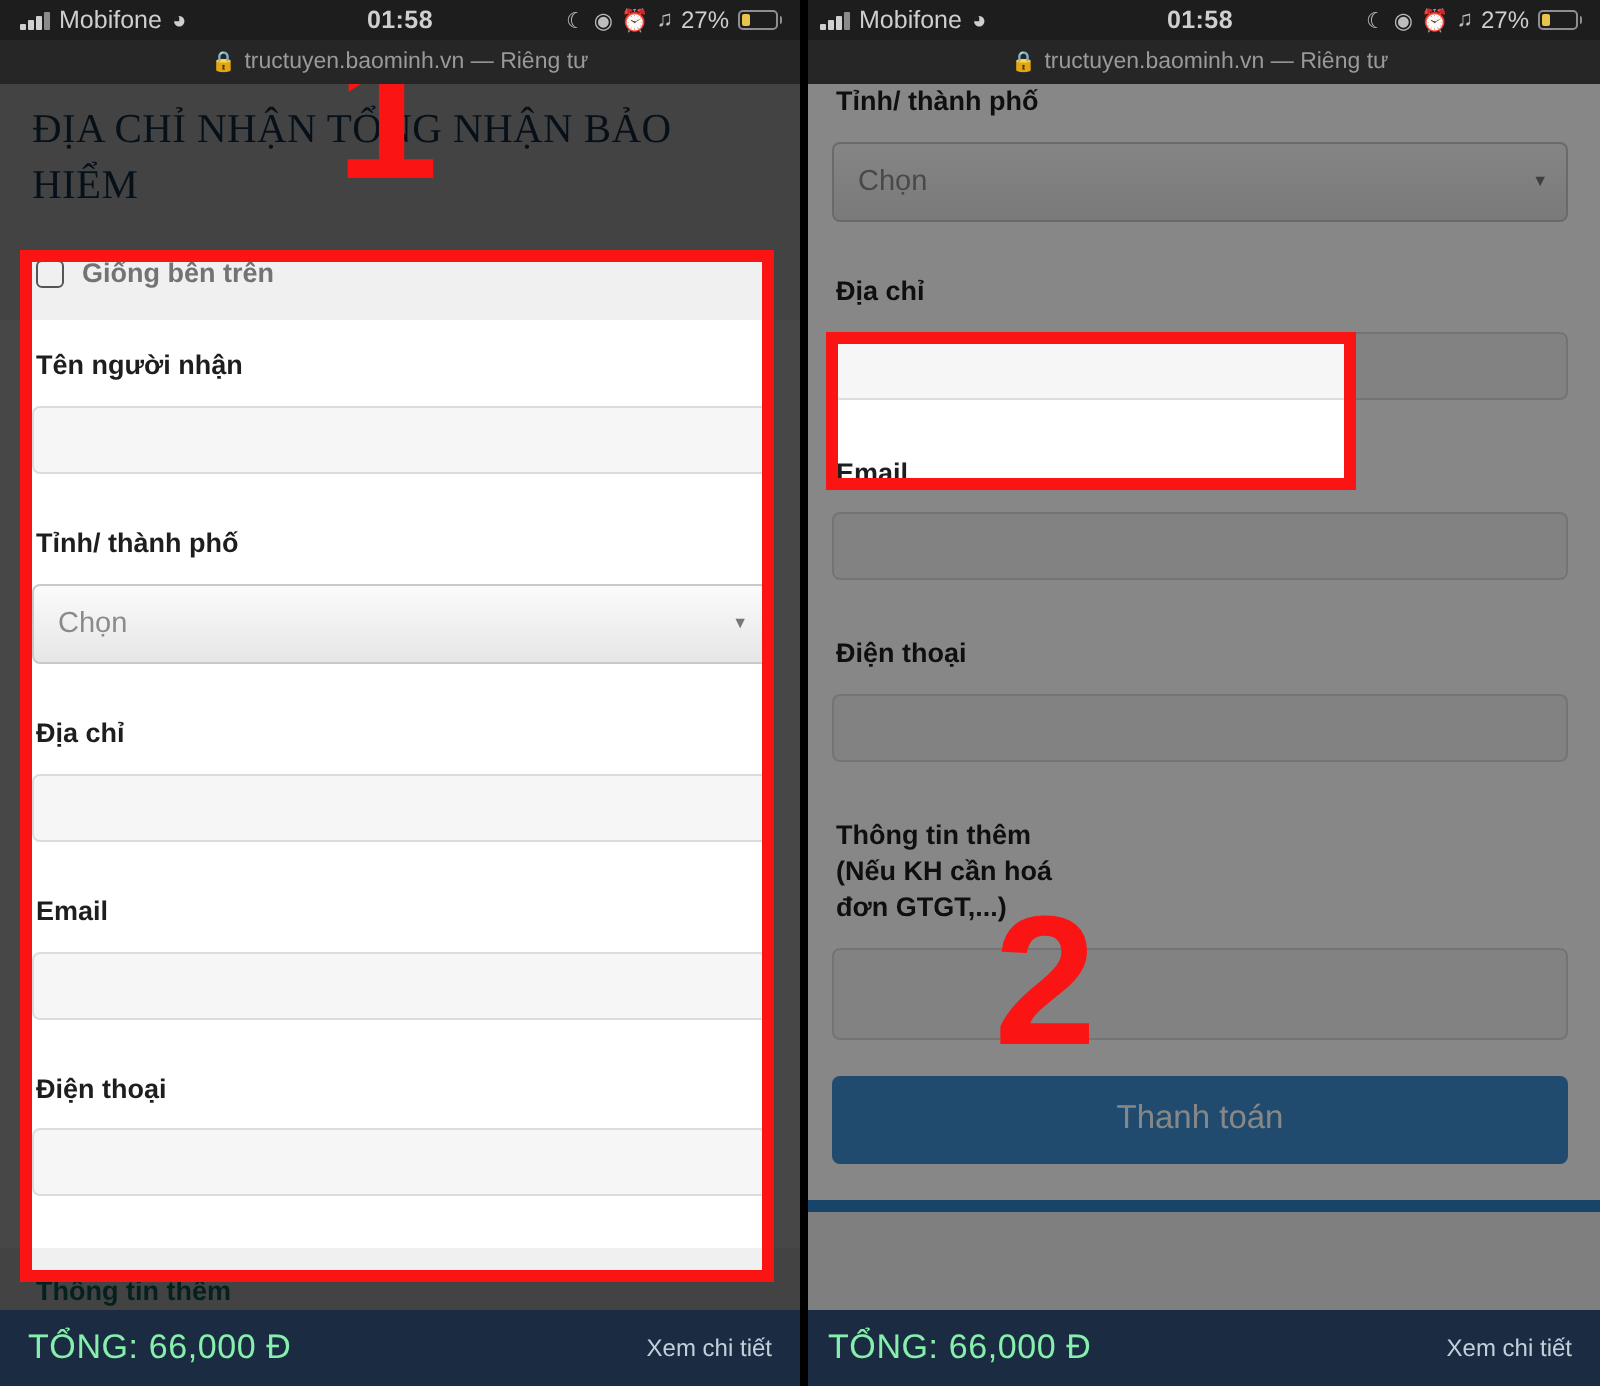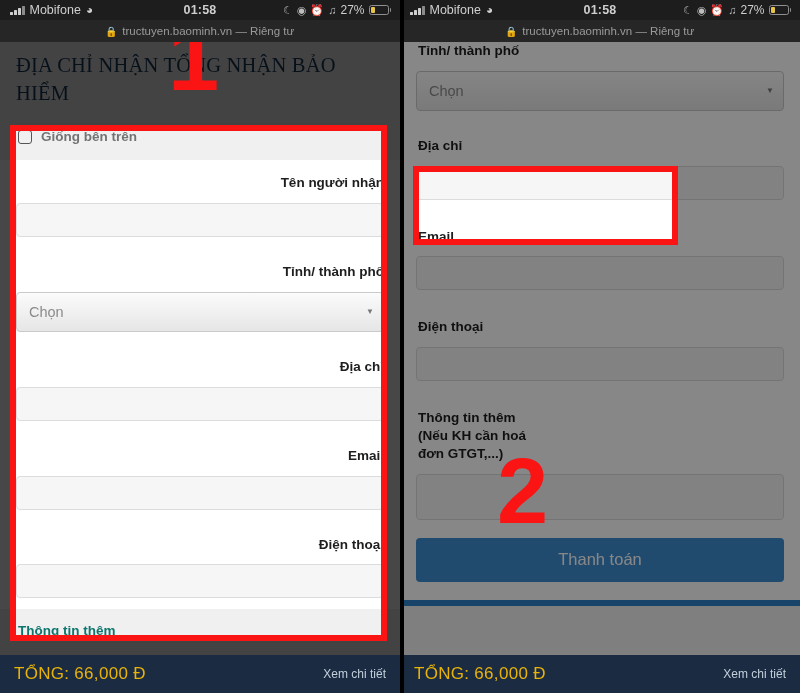--- a/index.html
+++ b/index.html
@@ -49,21 +49,21 @@
     color:#8b8b8b;font-size:14.5px;}
   .caret{font-size:8px;color:#777;}
   .paybtn{height:44px;background:#3d8fd1;border-radius:4px;color:#fff;font-size:16.5px;
     display:flex;align-items:center;justify-content:center;margin:18px 0 10px 0;}
   .bluebar{height:6px;background:#2f80c8;}
 
   
   .totalbar{position:absolute;left:0;right:0;bottom:0;height:38px;background:#1b2c42;
     display:flex;align-items:center;justify-content:space-between;padding:0 14px;
     box-sizing:border-box;z-index:30;}
-  .total-left{color:#eab308;font-size:17px;letter-spacing:.3px;}
+  .total-left{color:#86efac;font-size:17px;letter-spacing:.3px;}
   .total-right{color:#c3cfdb;font-size:12px;}
 
   
   .dim{position:absolute;left:0;right:0;top:0;bottom:0;pointer-events:none;z-index:20;}
   .dim.left-dim{background:rgba(0,0,0,.72);}
   .dim.right-dim{background:rgba(0,0,0,.47);}
   
   .dimpart{position:absolute;}
   .left-dim .dimpart{background:rgba(0,0,0,.72);}
   .right-dim .dimpart{background:rgba(0,0,0,.47);}
@@ -115,21 +115,21 @@
 
     <div class="page">
       <div class="pagescroll" style="top:0">
         <h1 class="title">ĐỊA CHỈ NHẬN TỔNG NHẬN BẢO HIỂM</h1>
 
         <div class="chkrow">
           <span class="chkbox"></span>
           <span class="chklabel">Giống bên trên</span>
         </div>
 
-        <div class="card" style="padding:14px 16px 1px 16px;margin:0 -16px;text-align:right;">
+        <div class="card" style="padding:14px 16px 16px 16px;margin:0 -16px;">
           <div class="field">
             <div class="lab">Tên người nhận</div>
             <div class="inp"></div>
           </div>
 
           <div class="field">
             <div class="lab">Tỉnh/ thành phố</div>
             <div class="sel">
               <span>Chọn</span>
               <span class="caret">▼</span>

